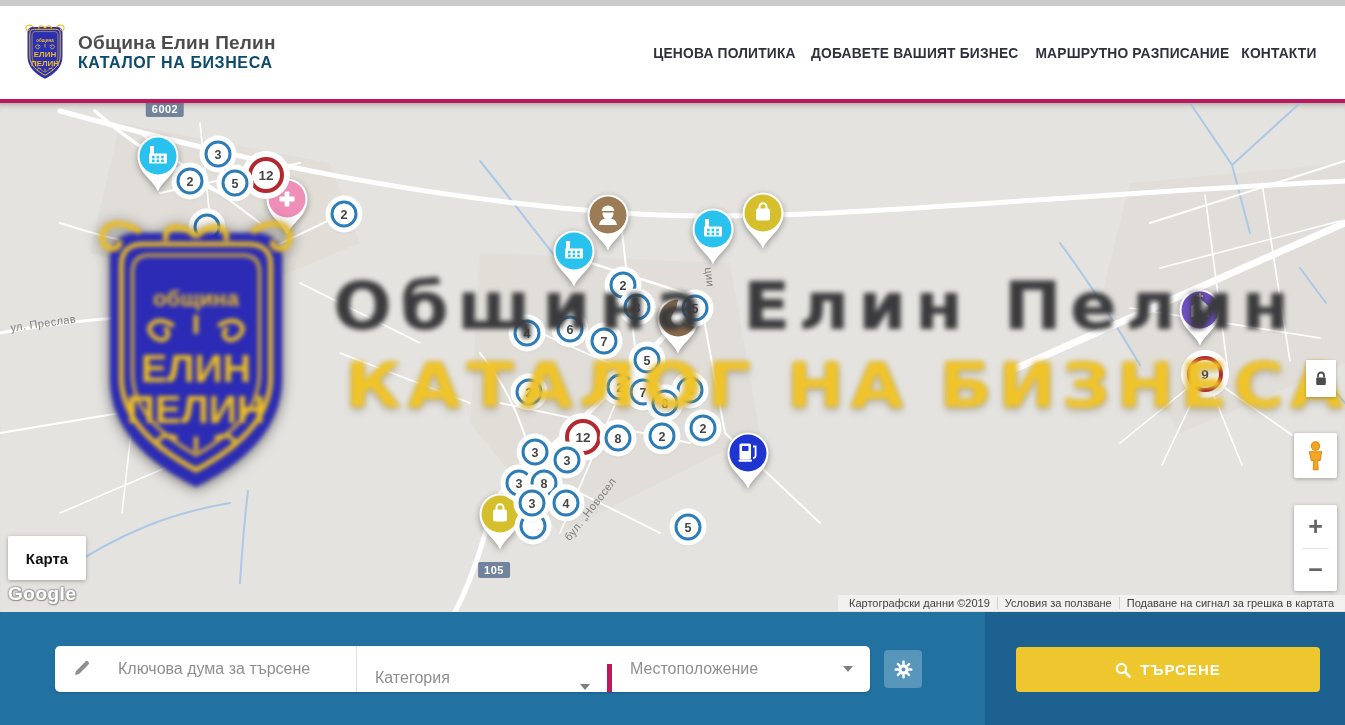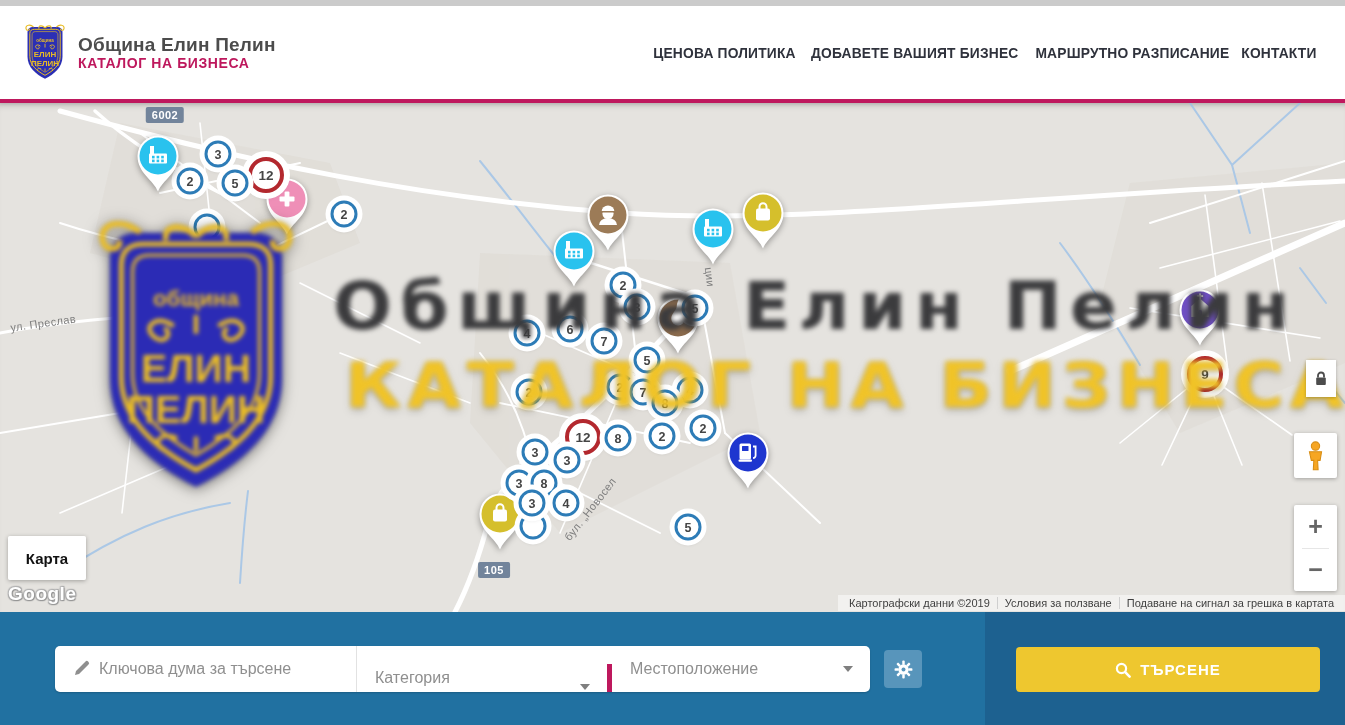--- a/index.html
+++ b/index.html
@@ -8,21 +8,21 @@
   .screen { position:relative; width:1345px; height:725px; overflow:hidden; }
 
   
   .top-strip { position:absolute; top:0; left:0; width:100%; height:6px; background:#cbcbcb; z-index:40; }
   header { position:absolute; top:0; left:0; width:100%; height:103px; background:#fff;
            border-bottom:4px solid #be185d; box-shadow:0 1px 4px rgba(0,0,0,.10); z-index:30;
            display:flex; align-items:center; justify-content:space-between; padding:6px 25px 0 22px; }
   .brand { display:flex; align-items:center; gap:10px; cursor:pointer; }
   .brand-text { display:flex; flex-direction:column; line-height:1.15; }
   .brand-line1 { font-size:19px; font-weight:bold; color:#4c4c4c; letter-spacing:.2px; }
-  .brand-line2 { font-size:14px; font-weight:bold; color:#be185d; letter-spacing:.6px; }
+  .brand-line2 { font-size:16px; font-weight:bold; color:#0c4a6e; letter-spacing:.6px; }
   nav { display:flex; align-items:center; }
   .nav-item { display:inline-block; font-size:15px; font-weight:bold; color:#2f323c;
               text-decoration:none; transform:scaleX(.92); letter-spacing:.2px; white-space:nowrap; cursor:pointer; }
 
   
   .map { position:absolute; top:103px; left:0; width:1345px; height:509px; background:#e5e3df; overflow:hidden;
          box-shadow:inset 0 7px 9px -7px rgba(0,0,0,.28); }
   .map svg.roads { position:absolute; top:0; left:0; }
   .layer { position:absolute; inset:0; }
 
@@ -81,21 +81,21 @@
   
   .bottombar { position:absolute; top:612px; left:0; width:1345px; height:113px; background:#2171a1; z-index:30; }
   .bottombar .right-panel { position:absolute; right:0; top:0; width:360px; height:113px; background:#1d6190; }
 
   .search-row { position:absolute; left:55px; top:34px; width:815px; height:46px; background:#fff; border-radius:5px;
                 display:flex; align-items:stretch; box-shadow:0 1px 2px rgba(0,0,0,.18); }
   .sr-section { position:relative; display:flex; align-items:center; }
   .sr-keyword { width:302px; border-right:1px solid #e2e2e2; padding-left:44px; }
   .sr-keyword .pencil { position:absolute; left:18px; top:14px; }
   .sr-keyword input { border:0; outline:none; width:240px; font-size:16px; color:#555; background:transparent;
-                      font-family:"Liberation Sans", sans-serif; }
+                      font-family:"Liberation Sans", sans-serif;margin-left:19px; }
   .sr-keyword input::placeholder { color:#8f8f8f; opacity:1; }
   .sr-select { padding-left:18px; cursor:pointer; }
   .sr-category { width:255px; border-right:5px solid #be185d;margin-top:18px; }
   .sr-location { width:258px; }
   .sr-select .val { font-size:16px; color:#8f8f8f; }
   .caret { position:absolute; right:17px; top:20px; width:0; height:0;
            border-left:5px solid transparent; border-right:5px solid transparent; border-top:6px solid #7f7f7f; }
   .gear-btn { position:absolute; left:884px; top:38px; width:38px; height:38px; border:0; border-radius:4px;
               background:#5895bb; display:flex; align-items:center; justify-content:center; cursor:pointer; }
   .search-btn { position:absolute; left:1016px; top:35px; width:304px; height:45px; border:0; border-radius:4px;
@@ -184,21 +184,21 @@
         <path d="M1205 271 L1292 332" stroke-width="1.6"></path>
         <path d="M0 330 L180 300" stroke-width="2"></path>
         <path d="M60 410 L200 350" stroke-width="1.6"></path>
         <path d="M140 250 L122 410" stroke-width="1.6"></path>
         <path d="M340 250 L470 300" stroke-width="1.6"></path>
         <path d="M300 180 L420 240" stroke-width="1.6"></path>
       </g>
     </svg>
 
     <div class="layer" id="labels-layer">
-        <div class="road-badge" style="left: 165px; top: 12px;">6002</div>
+        <div class="road-badge" style="left: 165px; top: 6px;">6002</div>
         <div class="road-badge" style="left: 494px; top: 467px; text-align: center;">105</div>
         <div class="street-label" style="left: 10px; top: 214px; transform: rotate(-8deg);">ул. Преслав</div>
         <div class="street-label" style="left: 552px; top: 400px; transform: rotate(-52deg);">бул. „Новосел</div>
         <div class="street-label" style="left: 700px; top: 168px; transform: rotate(83deg);">ции</div>
       </div>
     <div class="layer" id="markers-layer">
         <div class="pin" style="left: 261px; top: 70px;"><svg width="52" height="64" viewBox="0 0 52 64">
             <path d="M26 61.5 C21.5 50 5.5 43 5.5 26 A20.5 20.5 0 1 1 46.5 26 C46.5 43 30.5 50 26 61.5 Z" fill="#fff"></path>
             <circle cx="26" cy="26" r="18.5" fill="#ef8fb7"></circle>
             <rect x="23.6" y="18.5" width="4.8" height="15" rx="1" fill="#fff"></rect>

